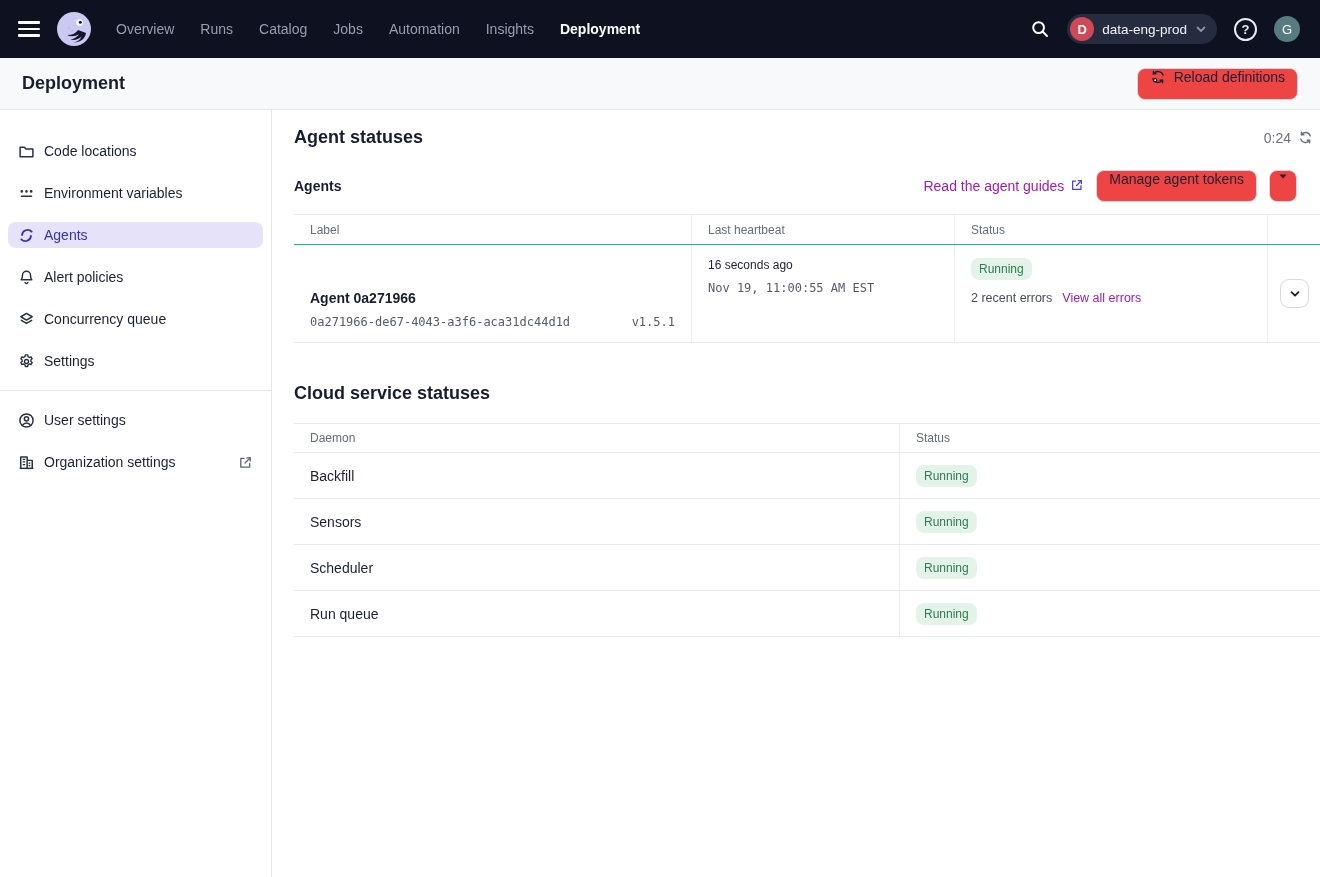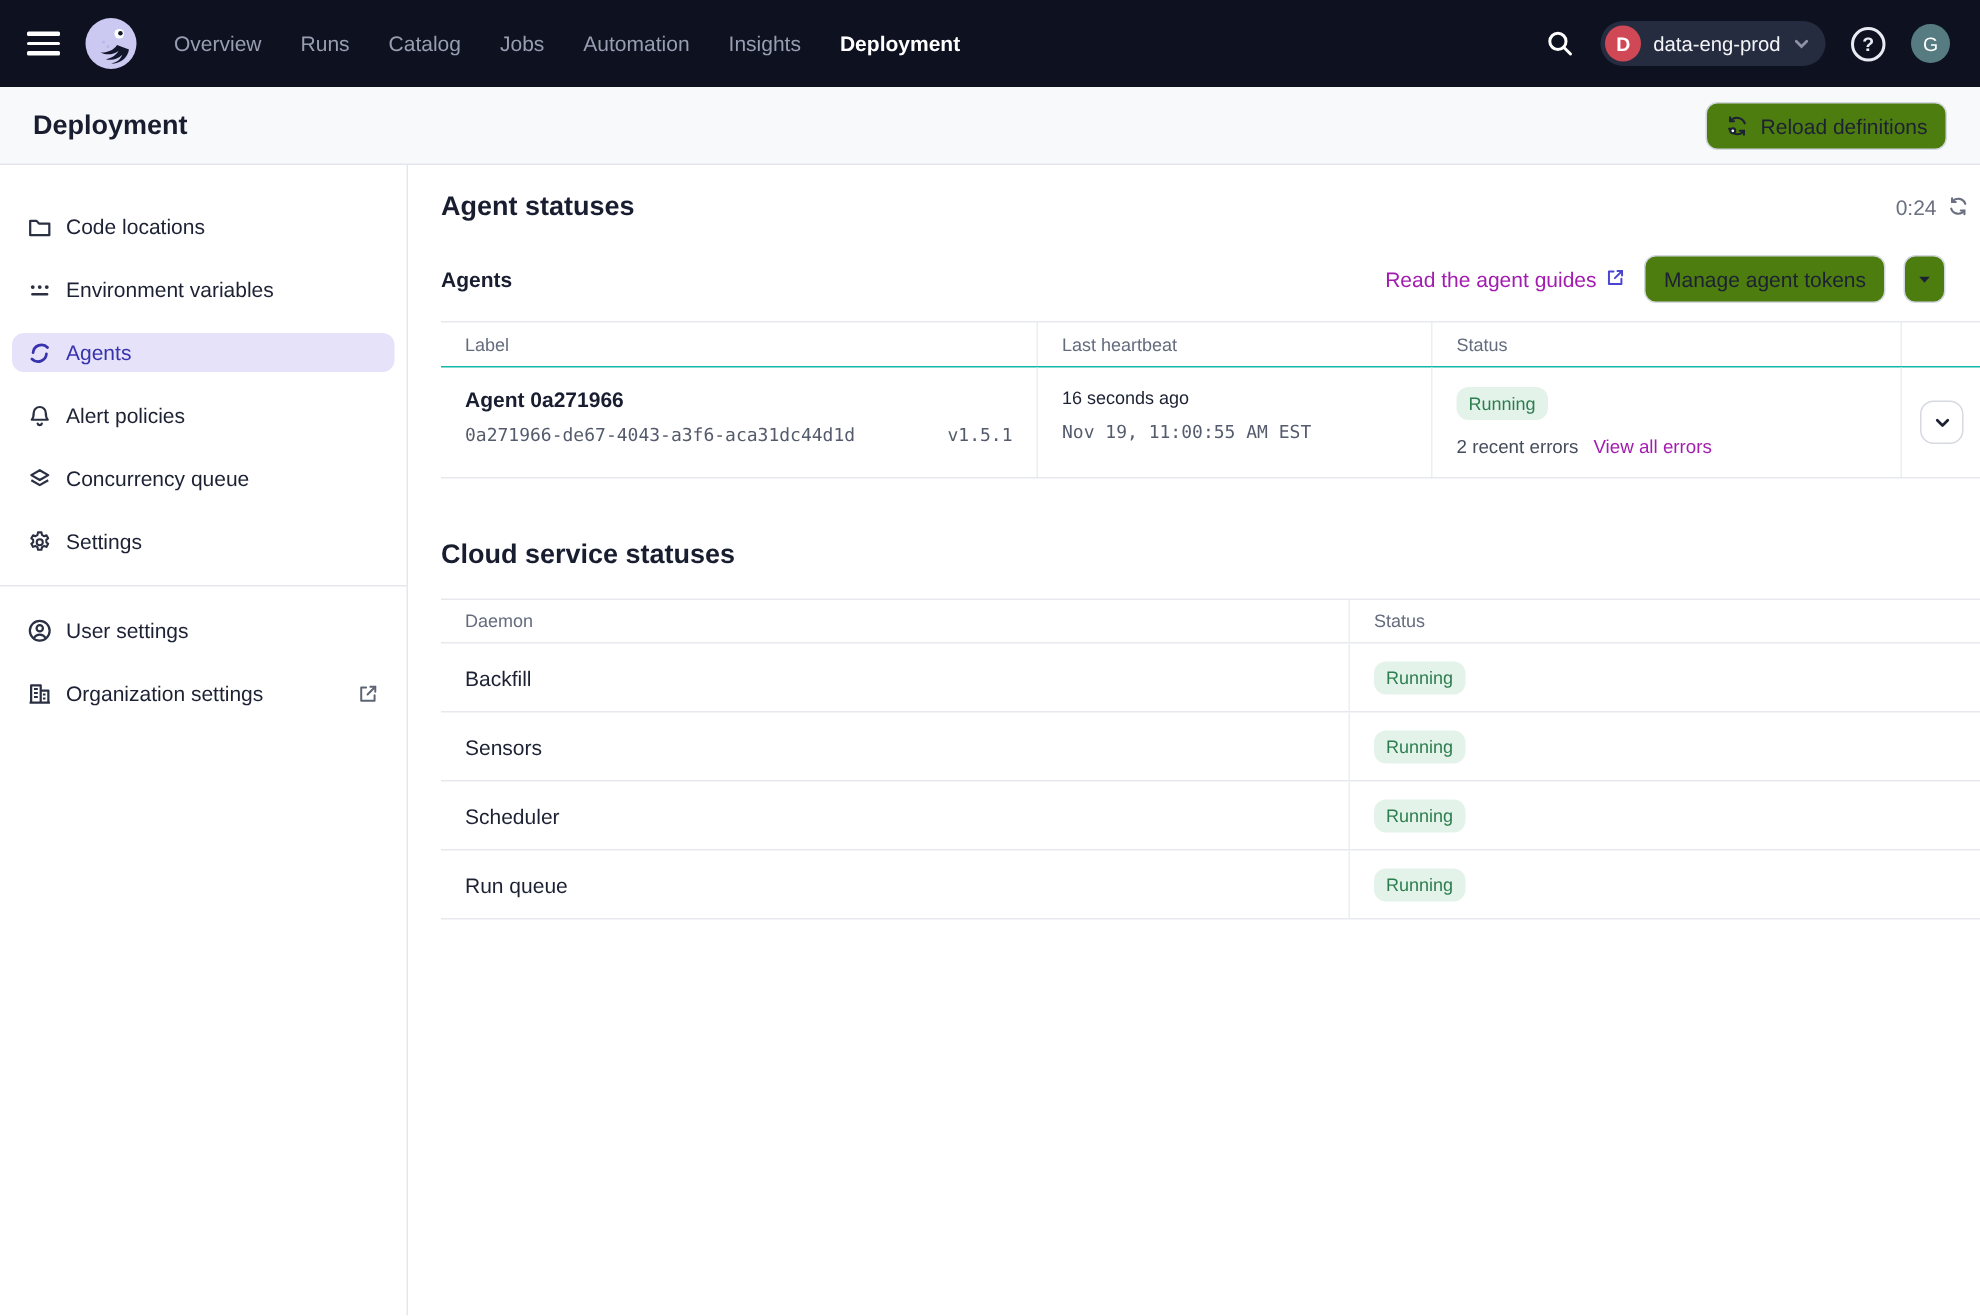--- a/index.html
+++ b/index.html
@@ -40,21 +40,21 @@
     cursor: pointer;
   }
 
   
   .pageheader {
     height: 52px; background: #f8f9fa; border-bottom: 1px solid #e3e6ea;
     display: flex; align-items: center; padding: 0 22px;
   }
   .pageheader h1 { font-size: 18px; font-weight: 600; color: #181d30; }
   .btn {
-    display: inline-flex; align-items: center; gap: 8px; height: 32px; background: #4d7c0f;
+    display: inline-flex; gap: 8px; height: 32px; background: #ef4444;
     border: 1px solid #d3d7e0; border-radius: 8px; padding: 0 12px; font-size: 14px;
     color: #1c2133; cursor: pointer; font-family: inherit;
   }
   .pageheader .btn { margin-left: auto; }
 
   
   .content { display: flex; height: 767px; }
   .sidebar { width: 272px; border-right: 1px solid #e5e7ec; padding-top: 12px; flex-shrink: 0; }
   .side-item {
     display: flex; align-items: center; gap: 9px; height: 26px; margin: 16px 8px;
@@ -77,21 +77,21 @@
   .agents-actions { margin-left: auto; display: flex; align-items: center; gap: 12px; }
   .link { color: #a21caf; font-size: 14px; text-decoration: none; cursor: pointer; display: inline-flex; gap: 6px; }
   .caret-btn { width: 28px; height: 32px; justify-content: center; padding: 0; }
 
   .agents-table { margin-top: 12px; }
   .at-header { display: grid; grid-template-columns: 398px 263px 313px auto; border-top: 1px solid #e7e9ef; border-bottom: 1px solid #14b8a6; }
   .at-header > div { font-size: 12px; color: #646c7e; padding: 8px 16px 7px; }
   .at-row { display: grid; grid-template-columns: 398px 263px 313px auto; border-bottom: 1px solid #e7e9ef; }
   .cell-sep { border-right: 1px solid #eceef2; }
   .at-row > div { padding: 13px 16px; }
-  .agent-name { font-size: 14px; font-weight: 700; color: #181d30; }
+  .agent-name { font-size: 14px; font-weight: 700; color: #181d30; margin-top: 32px; }
   .mono { font-family: "DejaVu Sans Mono", monospace; font-size: 12px; color: #545b6c; }
   .agent-meta { display: flex; justify-content: space-between; margin-top: 9px; }
   .hb-rel { font-size: 12px; color: #1c2133; }
   .hb-time { margin-top: 9px; }
   .badge {
     display: inline-block; background: #e4f3ea; color: #2c7d4f; font-size: 12px;
     padding: 4px 8px; border-radius: 8px;
   }
   .errors-line { margin-top: 11px; font-size: 12.5px; color: #454c5c; display: flex; gap: 10px; align-items: center; }
   .errors-line .link { font-size: 12.5px; }

